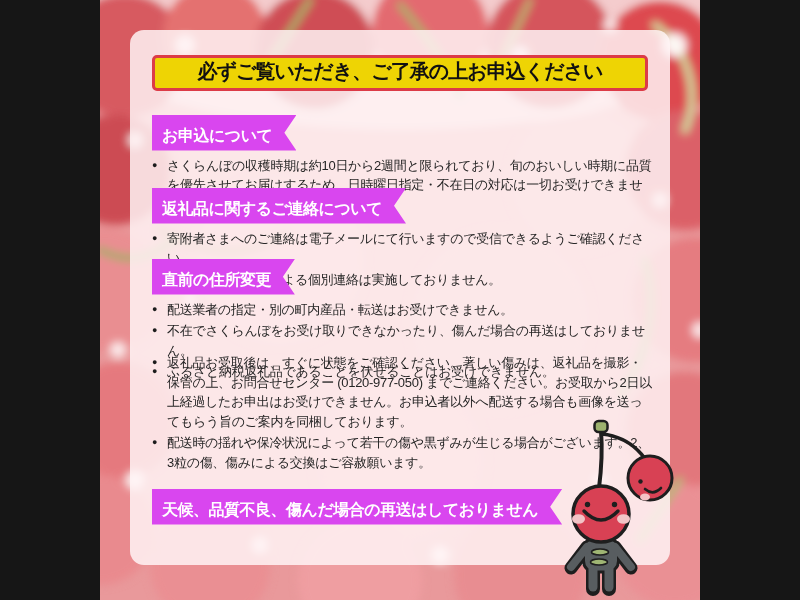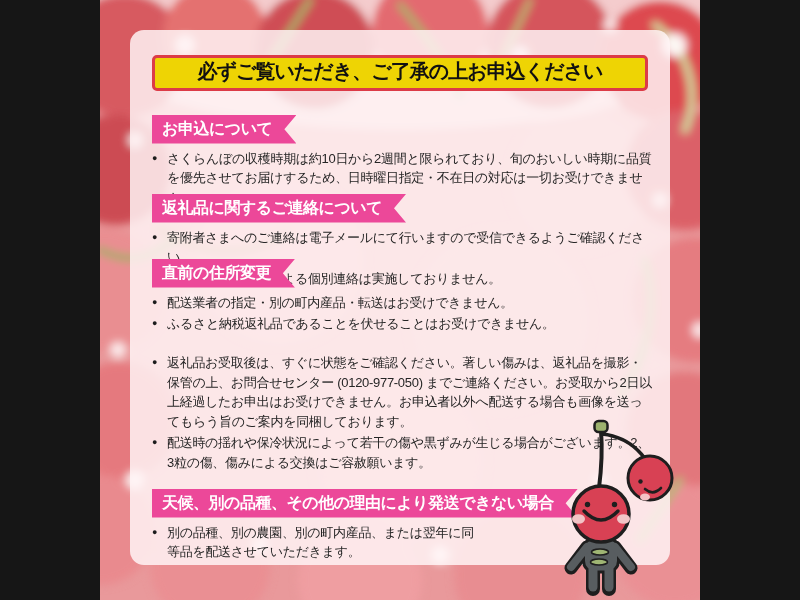--- a/index.html
+++ b/index.html
@@ -18,24 +18,24 @@
   }
   .banner{
     position:absolute;left:22px;top:25px;width:490px;height:30px;
     background:#EED404;border:3px solid #DC3B47;border-radius:5px;
     display:flex;align-items:flex-start;justify-content:center;
     font-size:20px;font-weight:bold;color:#111;letter-spacing:-1px;
     white-space:nowrap;
   }
   .sec{position:absolute;left:22px;width:500px;}
   .ribbon{
-    display:inline-block;background:#ec4899;color:#fff;
+    display:inline-block;background:#d946ef;color:#fff;
     font-size:16px;font-weight:bold;line-height:1.35;
     letter-spacing:-0.5px;
-    padding:3px 24px 4px 10px;
+    padding:10px 24px 4px 10px;
     clip-path:polygon(0 0,100% 0,calc(100% - 12px) 50%,100% 100%,0 100%);
   }
   .items{margin:5px 0 0 0;padding:0;list-style:none;}
   .items li{
     position:relative;padding-left:15px;margin:0 0 2px 0;
     font-size:13px;line-height:1.5;color:#252525;letter-spacing:-0.3px;
   }
   .items li::before{
     content:"\25CF";position:absolute;left:0;top:3px;font-size:9px;color:#1c1c1c;
   }
@@ -115,48 +115,46 @@
       <span>必ずご覧いただき、ご了承の上お申込ください</span>
     </div>
 
     <section class="sec" style="top:85px">
       <div class="ribbon">お申込について</div>
       <ul class="items">
         <li>さくらんぼの収穫時期は約10日から2週間と限られており、旬のおいしい時期に品質を優先させてお届けするため、日時曜日指定・不在日の対応は一切お受けできません。</li>
       </ul>
     </section>
 
-    <section class="sec" style="top:164px">
+    <section class="sec" style="top:158px">
       <div class="ribbon">返礼品に関するご連絡について</div>
       <ul class="items">
         <li>寄附者さまへのご連絡は電子メールにて行いますので受信できるようご確認ください。</li>
         <li>配送前後の電話等による個別連絡は実施しておりません。</li>
       </ul>
     </section>
 
     <section class="sec" style="top:229px">
       <div class="ribbon">直前の住所変更</div>
       <ul class="items">
         <li>配送業者の指定・別の町内産品・転送はお受けできません。</li>
+        <li>不在でさくらんぼをお受け取りできなかったり、傷んだ場合の再送はしておりません。</li>
         <li>ふるさと納税返礼品であることを伏せることはお受けできません。</li>
       </ul>
     </section>
 
     <section class="sec" style="top:318px">
       <ul class="items">
         <li>返礼品お受取後は、すぐに状態をご確認ください。著しい傷みは、返礼品を撮影・保管の上、お問合せセンター (0120-977-050) までご連絡ください。お受取から2日以上経過したお申出はお受けできません。お申込者以外へ配送する場合も画像を送ってもらう旨のご案内を同梱しております。</li>
         <li>配送時の揺れや保冷状況によって若干の傷や黒ずみが生じる場合がございます。2、3粒の傷、傷みによる交換はご容赦願います。</li>
       </ul>
     </section>
 
     <section class="sec" style="top:459px">
-      <div class="ribbon">天候、別の品種、その他の理由により発送できない場合</div>
-      <ul class="items">
-        <li class="narrow">別の品種、別の農園、別の町内産品、または翌年に同等品を配送させていただきます。</li>
-      </ul>
+      <div class="ribbon">天候、品質不良、傷んだ場合の再送はしておりません</div>
     </section>
 
   </div>
 
   <svg class="mascot" viewBox="0 0 136 186" aria-hidden="true">
 
     <path d="M50,22 Q78,25 94,48" stroke="#1E1E1E" stroke-width="3.5" fill="none" stroke-linecap="round"></path>
     <path d="M49,18 Q51,45 47,76" stroke="#1E1E1E" stroke-width="4" fill="none" stroke-linecap="round"></path>
     <rect x="42.5" y="9" width="13" height="11" rx="4" fill="#9DB26E" stroke="#1E1E1E" stroke-width="2.5"></rect>
 

